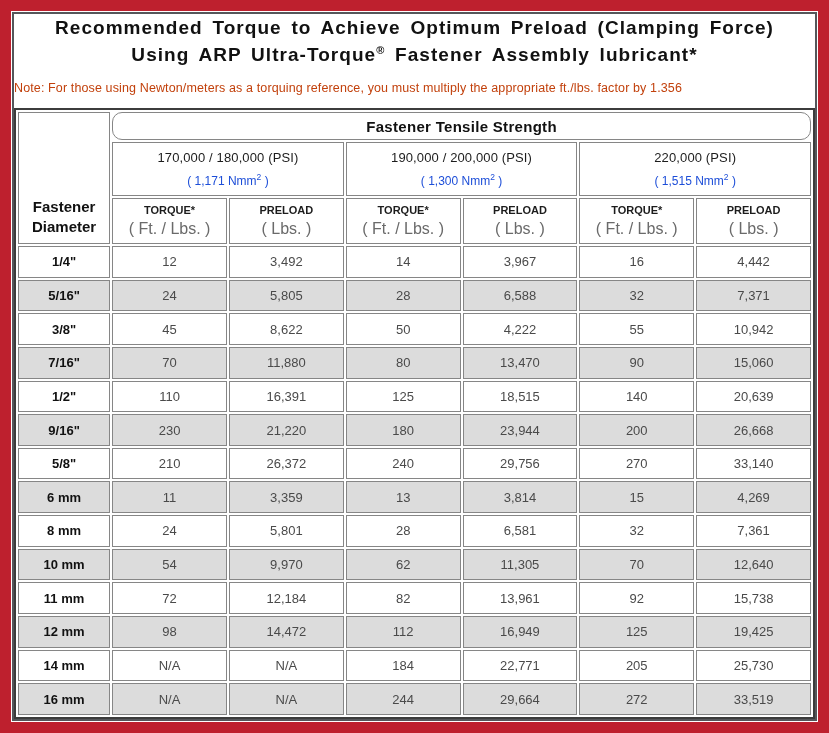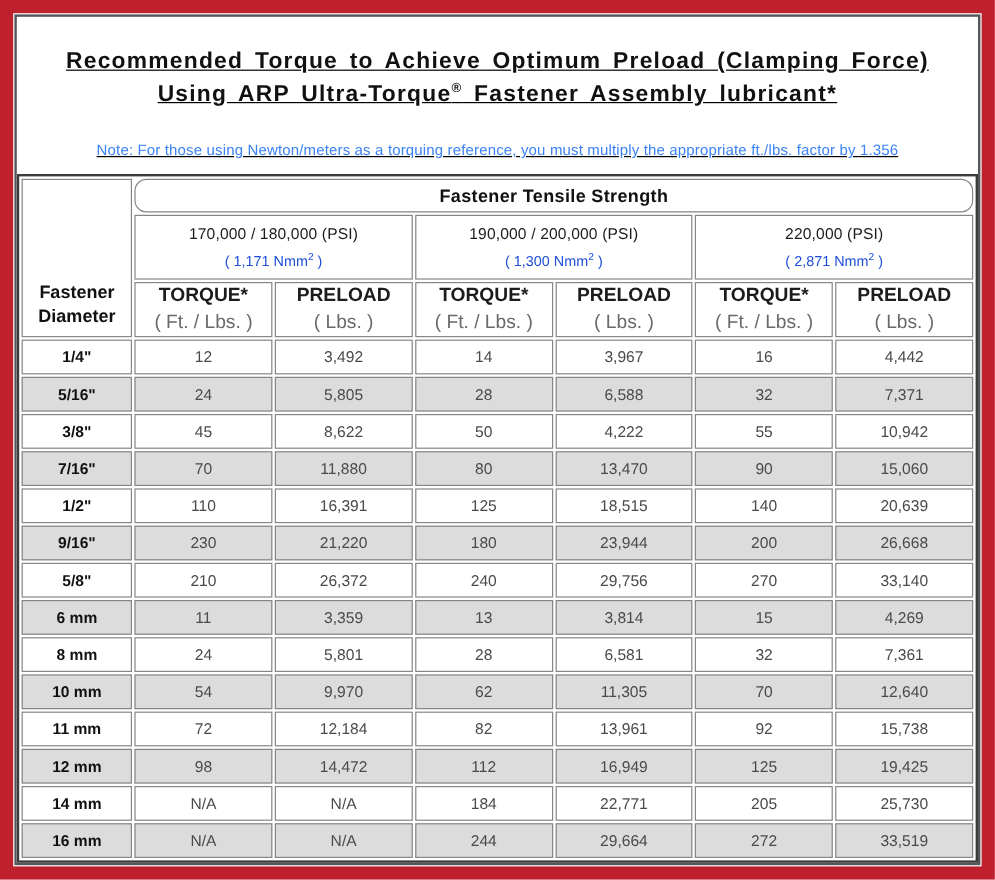--- a/index.html
+++ b/index.html
@@ -21,42 +21,42 @@
   }
   .panel {
     position: absolute;
     inset: 12px;
     background: #ffffff;
     border: 2px solid var(--panel-border);
     box-shadow: 0 0 0 1px #ffffff;
     display: flex;
     flex-direction: column;
   }
-  .chart-header { padding-top: 24px; flex: 0 0 auto; text-decoration: underline; }
+  .chart-header { flex: 0 0 auto; }
   .title-line {
     text-align: center;
     font-size: 19px;
     font-weight: bold;
     color: var(--ink);
     letter-spacing: 0.055em;
     word-spacing: 0.18em;
     line-height: 27px;
   }
   .title-line sup.reg {
     font-size: 11px;
     font-weight: bold;
     vertical-align: super;
     line-height: 0;
   }
   .note {
-    margin-top: 26px;
+    margin-top: 13px;
     margin-bottom: 13px;
-    text-align: center;
+    text-align: left;
     font-size: 12.5px;
-    color: #3b82f6;
+    color: #c2410c;
     letter-spacing: 0.01em;
   }
   .table-wrap { flex: 1 1 auto; min-height: 0; }
   table.torque-table {
     width: 100%;
     height: 100%;
     table-layout: fixed;
     border-collapse: separate;
     border-spacing: 2px;
     background: #ffffff;
@@ -79,21 +79,21 @@
     font-size: 15px;
     font-weight: bold;
     color: var(--ink);
     line-height: 1.3;
   }
   th.tensile { font-size: 15px; font-weight: bold; color: var(--ink); letter-spacing: 0.02em; border-radius: 10px; }
   th.psi { background: #ffffff; }
   .psi-main { font-size: 13px; font-weight: normal; color: #1c1c1c; letter-spacing: 0.01em; }
   .psi-sub { font-size: 12px; font-weight: normal; color: #1d4ed8; margin-top: 7px; }
   .psi-sub sup { font-size: 8.5px; }
-  .unit-main { font-size: 16px; font-weight: bold; color: #1c1c1c; }
+  .unit-main { font-size: 11px; font-weight: bold; color: #1c1c1c; }
   .unit-sub { font-size: 16px; font-weight: normal; color: #6a6a6a; margin-top: 4px; }
   tbody th.dia { font-size: 13px; font-weight: bold; color: var(--ink); }
   tbody td { font-size: 13px; color: var(--value-ink); }
   tbody tr.alt th, tbody tr.alt td { background: var(--cell-gray); }
 </style>
 </head>
 <body>
 
 <div class="panel">
   <div class="chart-header">
@@ -122,21 +122,21 @@
           <th class="psi" colspan="2">
             <div class="psi-main">170,000 / 180,000 (PSI)</div>
             <div class="psi-sub"><span>( 1,171 Nmm</span><sup>2</sup><span> )</span></div>
           </th>
           <th class="psi" colspan="2">
             <div class="psi-main">190,000 / 200,000 (PSI)</div>
             <div class="psi-sub"><span>( 1,300 Nmm</span><sup>2</sup><span> )</span></div>
           </th>
           <th class="psi" colspan="2">
             <div class="psi-main">220,000 (PSI)</div>
-            <div class="psi-sub"><span>( 2,871 Nmm</span><sup>2</sup><span> )</span></div>
+            <div class="psi-sub"><span>( 1,515 Nmm</span><sup>2</sup><span> )</span></div>
           </th>
         </tr>
         <tr class="unit-row">
           <th>
             <div class="unit-main">TORQUE*</div>
             <div class="unit-sub">( Ft. / Lbs. )</div>
           </th>
           <th>
             <div class="unit-main">PRELOAD</div>
             <div class="unit-sub">( Lbs. )</div>

